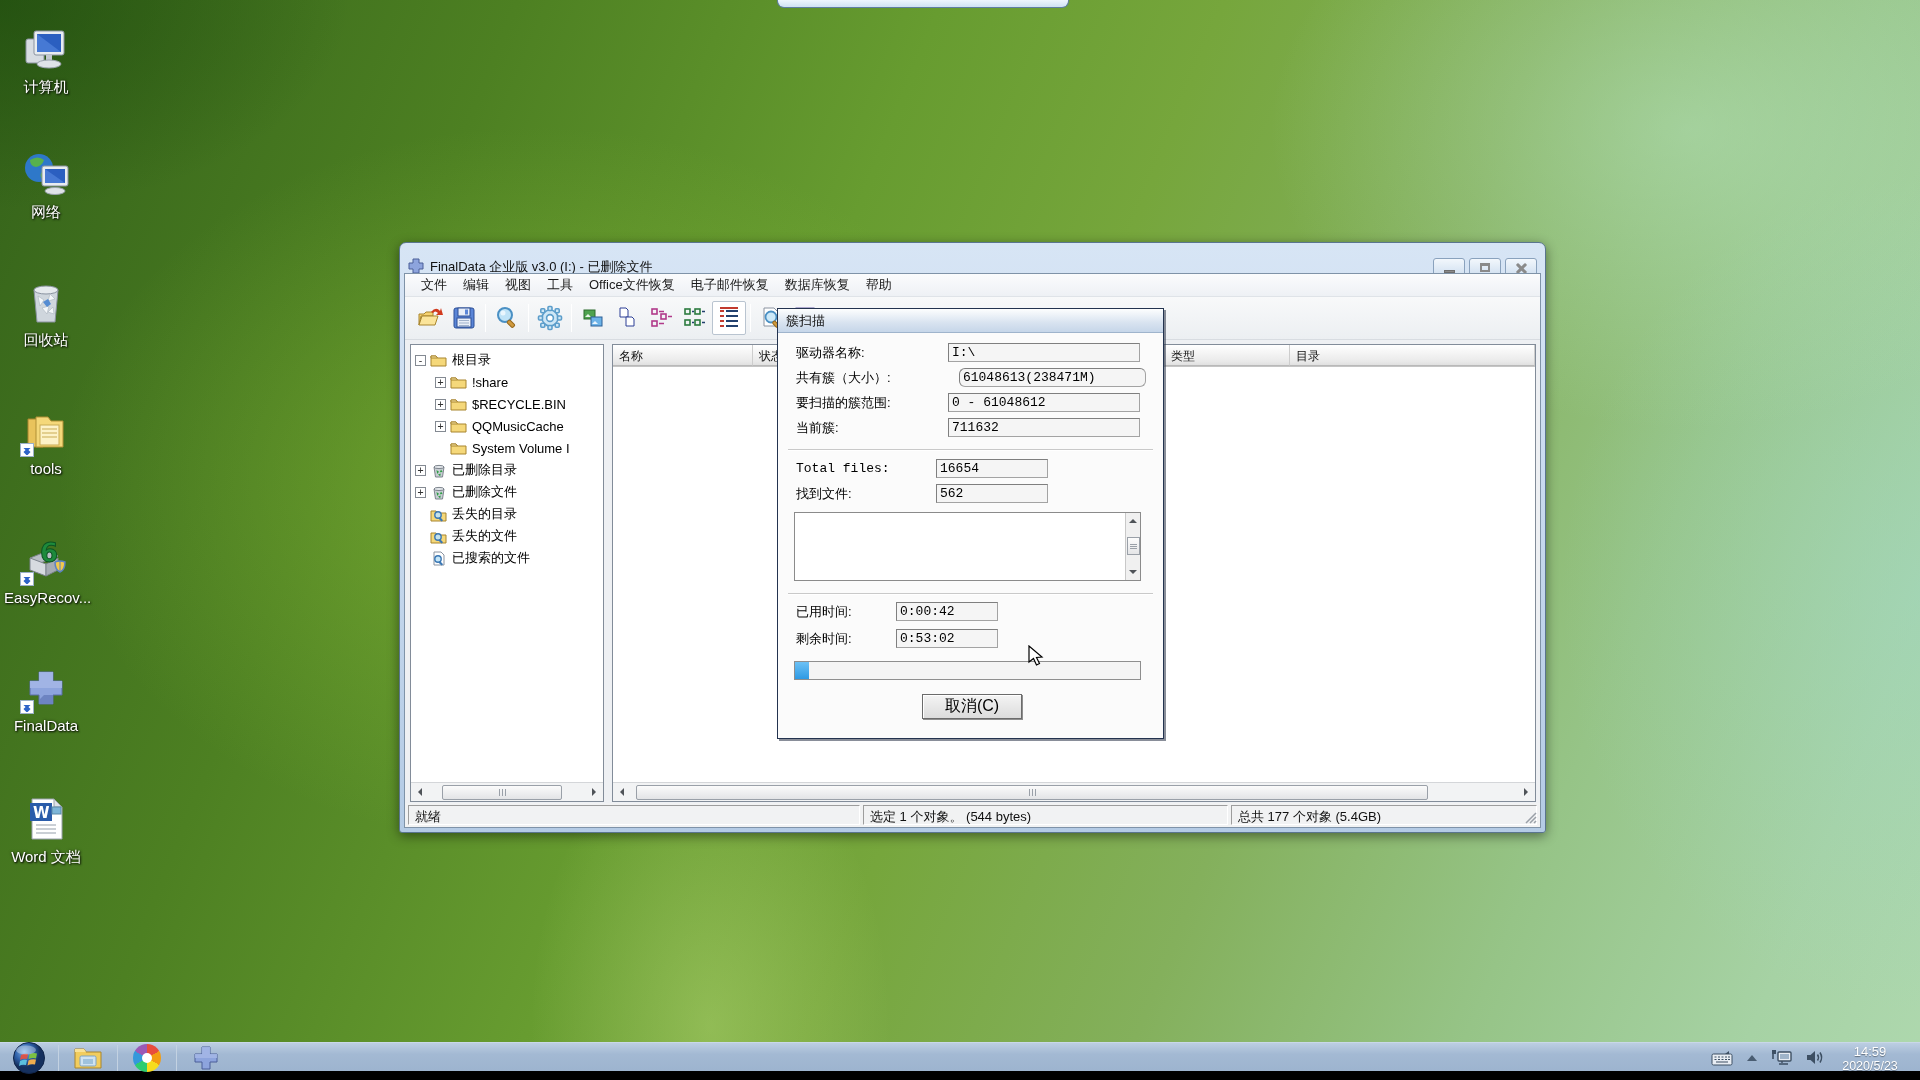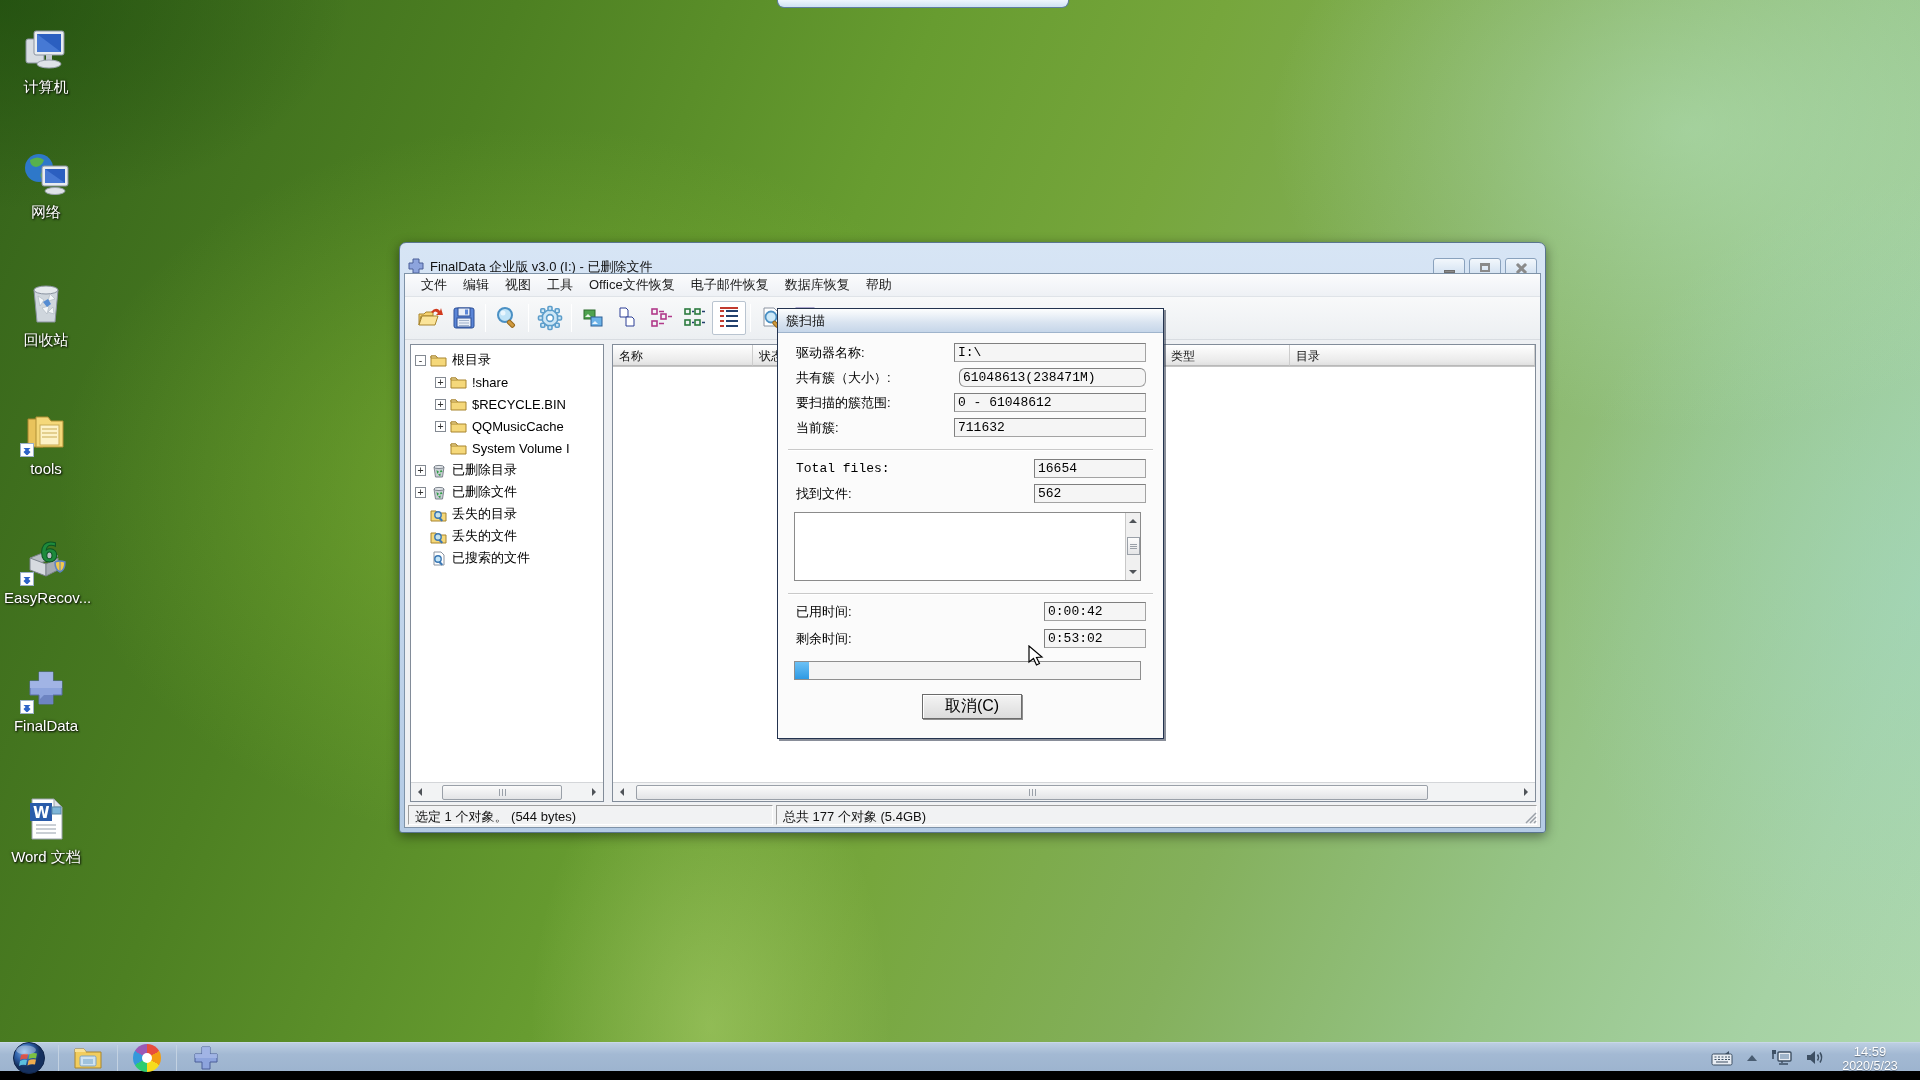--- a/index.html
+++ b/index.html
@@ -100,21 +100,21 @@
     font-size:13px; color:#111; padding:2px 6px; white-space:nowrap; overflow:hidden; }
   .sc1 { width:452px; } .sc2 { width:365px; } .sc3 { flex:1; }
   .grip { position:absolute; right:2px; bottom:2px; }
 
   
   .dialog { position:absolute; left:777px; top:308px; width:387px; height:431px; background:#fbfbfb;
     border:1px solid #23334f; box-shadow:2px 2px 0 rgba(40,50,70,.55); z-index:50; }
   .dlg-titlebar { height:24px; background:linear-gradient(#fdfefe,#d8e3f0 60%,#c6d6e9);
     border-bottom:1px solid #9fb4cc; display:flex; align-items:center; padding:0 8px; }
   .dlg-title { font-size:13px; color:#101010; }
-  .dlg-row { position:absolute; display:flex; align-items:center;justify-content:space-between; }
+  .dlg-row { position:absolute; display:flex; align-items:center; }
   .dlg-label { font-size:13px; color:#000; }
   .dlg-box { border:1px solid #a3a3a3; border-top-color:#7f7f7f; border-left-color:#7f7f7f;
     background:#f5f5f5; height:19px; font-family:"Liberation Mono","DejaVu Sans Mono",monospace;
     font-size:13px; color:#000; padding:1px 3px; white-space:nowrap; overflow:hidden; }
   .dlg-sep { position:absolute; left:10px; right:10px; height:2px; border-top:1px solid #c9c9c9;
     border-bottom:1px solid #fff; }
   .logbox { position:absolute; left:16px; top:203px; width:347px; height:69px; background:#fff;
     border:1px solid #8b8b8b; font-family:"Liberation Mono","DejaVu Sans Mono",monospace; font-size:12.5px; }
   .log-lines { position:absolute; left:3px; top:2px; right:17px; bottom:2px; overflow:hidden; }
   .log-line { height:16px; line-height:16px; white-space:nowrap; }
@@ -533,20 +533,21 @@
                 <i></i>
                 <i></i>
               </div>
           </div>
           <div class="sb-arrow sb-right"></div>
         </div>
       </div>
     </div>
 
     <div class="statusbar">
+      <div class="status-cell sc1">就绪</div>
       <div class="status-cell sc2">选定 1 个对象。 (544 bytes)</div>
       <div class="status-cell sc3">总共 177 个对象 (5.4GB)</div>
       <svg class="grip" width="14" height="14" viewBox="0 0 14 14">
         <path d="M12 2 L2 12 M12 6 L6 12 M12 10 L10 12" stroke="#9aa0a8" stroke-width="1.5"></path>
       </svg>
     </div>
   </div>
 </div>
 
 <div class="dialog">

